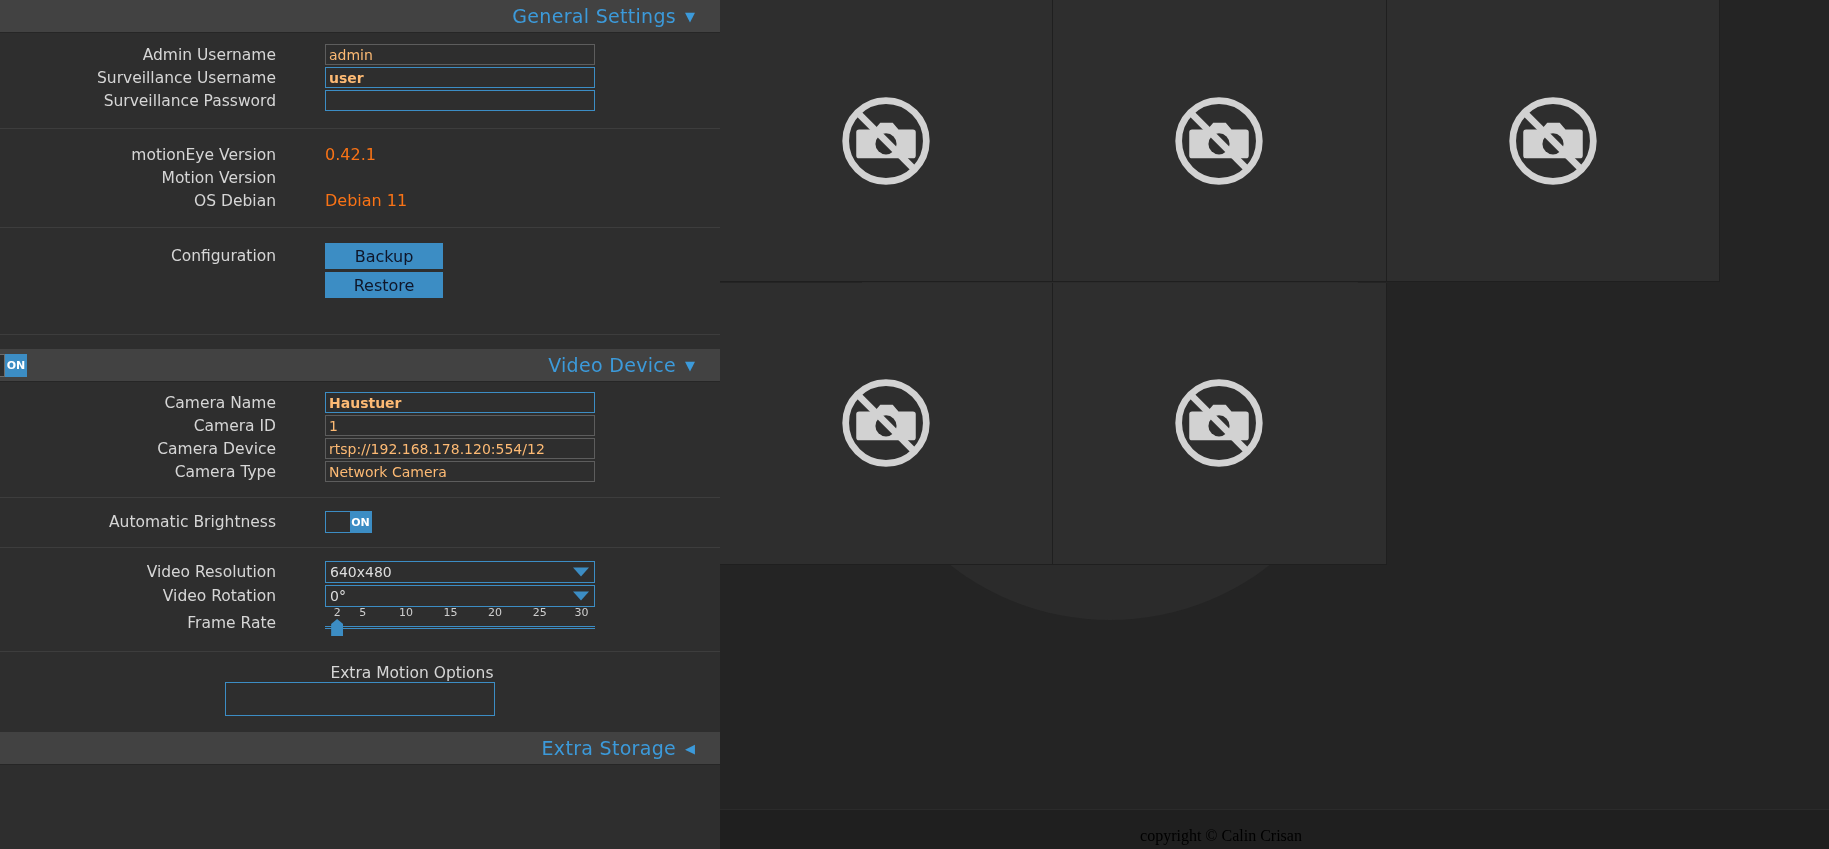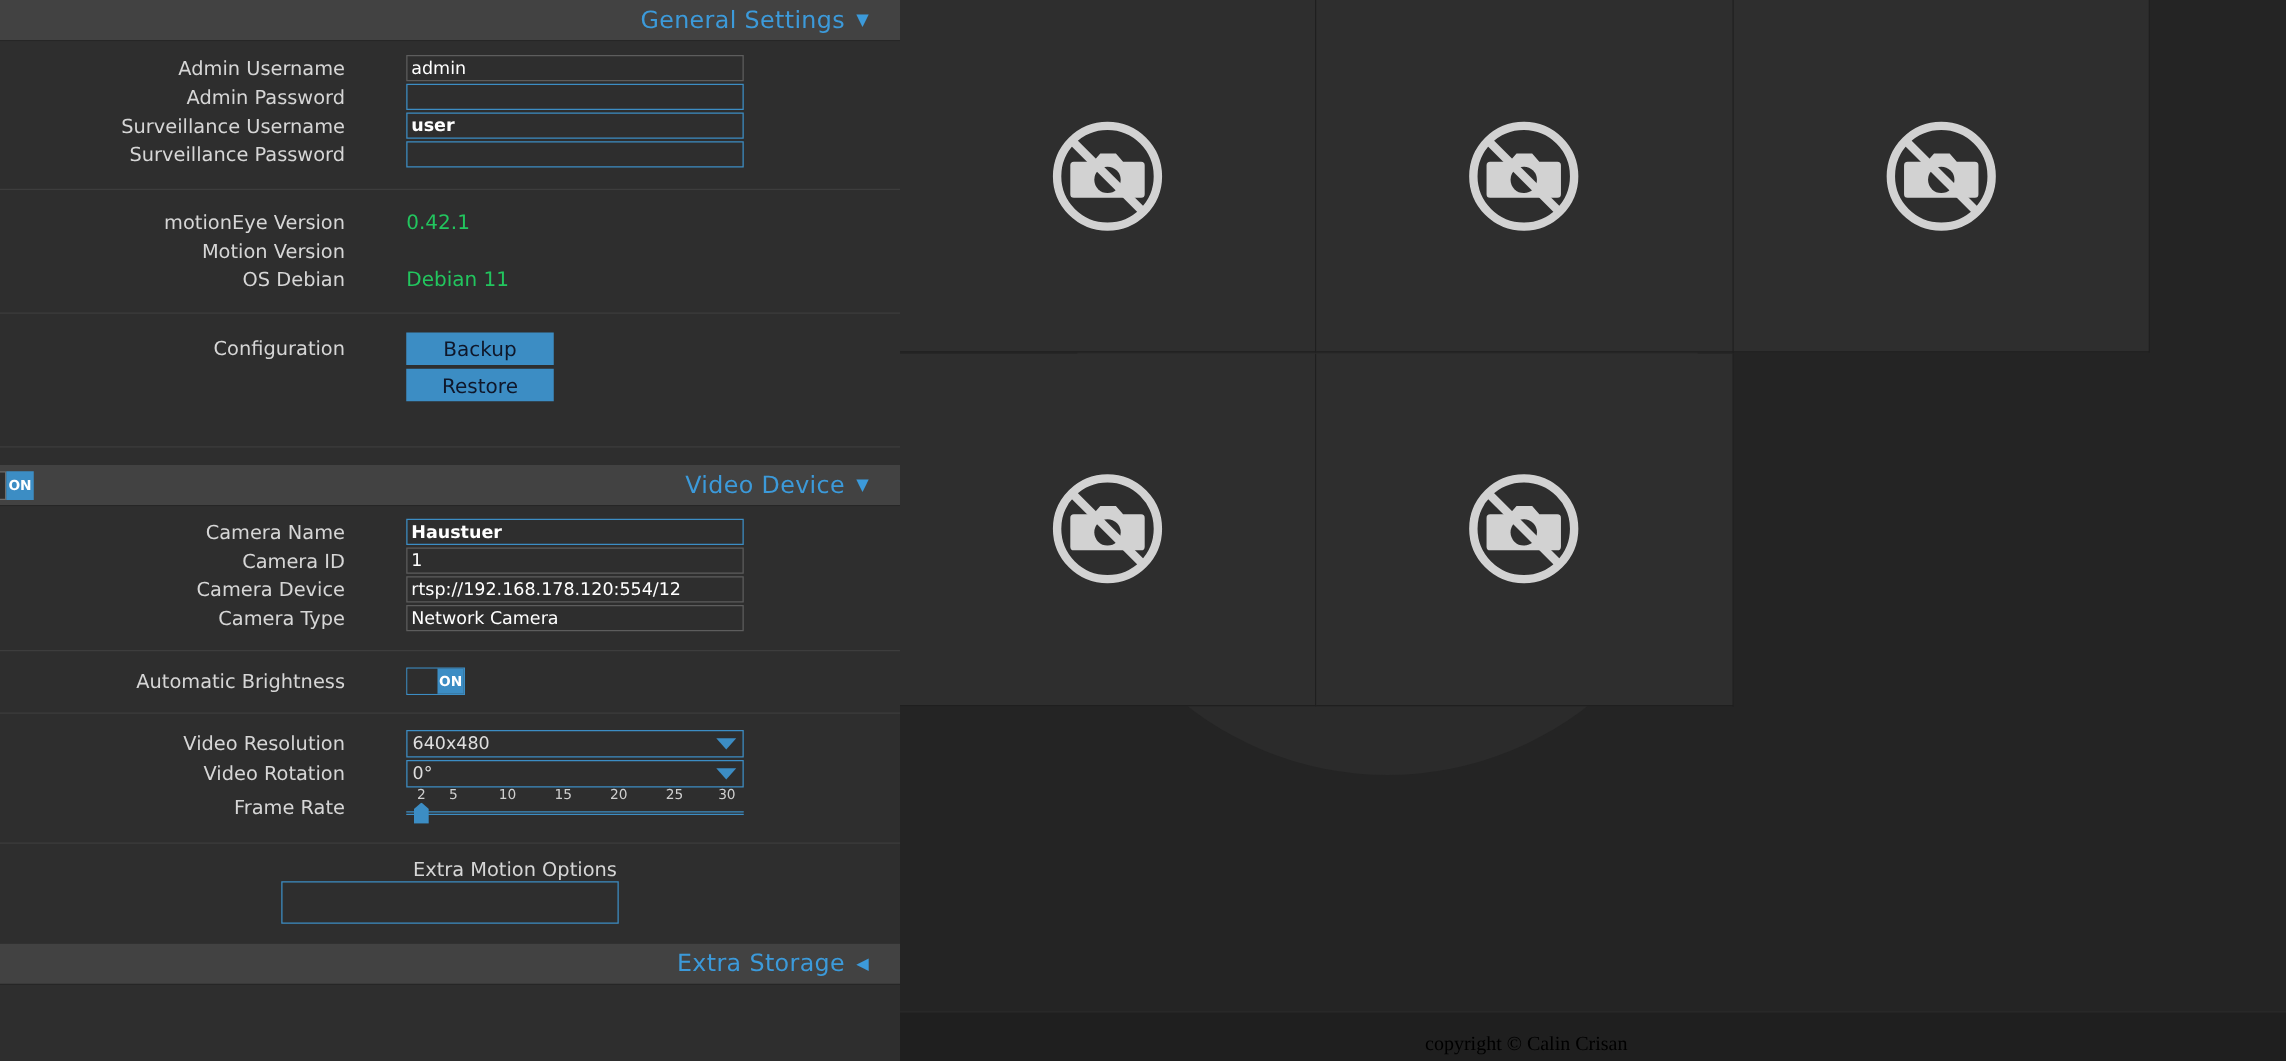--- a/index.html
+++ b/index.html
@@ -86,28 +86,28 @@
     display: flex; align-items: center;
     height: 23px; margin: 0; gap: 40px;
   }
   .row .lbl {
     width: 285px; text-align: right; padding-right: 9px;
     color: #d6d6d6; font-size: 15.5px; white-space: nowrap;
   }
 
   input.txt {
     width: 270px; height: 21px;
-    background: #2e2e2e; color: #ffffff;
+    background: #2e2e2e; color: #fdba74;
     border: 1px solid #5d5d5d;
     font-size: 14px; font-family: inherit;
     padding: 0 3px; outline: none;
   }
   input.txt.focusblue { border-color: #3c8dc4; font-weight: bold; }
 
-  .valtext { color: #22c55e; font-size: 16px; }
+  .valtext { color: #f97316; font-size: 16px; }
 
   .btn {
     width: 118px; height: 26px;
     background: #3c8dc4; color: #0f172a;
     border: none; font-size: 16px; font-family: inherit;
     cursor: pointer; display: flex; align-items: center; justify-content: center;
   }
 
   .toggle {
     width: 47px; height: 22px; display: flex; border: 1px solid #3c8dc4;
@@ -258,24 +258,20 @@
     </div>
 
     <div class="section-body">
       <div class="pad-t"></div>
 
       <div class="row">
         <span class="lbl">Admin Username</span>
         <input class="txt" type="text" value="admin" style="">
       </div>
       <div class="row">
-        <span class="lbl">Admin Password</span>
-        <input class="txt focusblue" type="password" value="" style="">
-      </div>
-      <div class="row">
         <span class="lbl">Surveillance Username</span>
         <input class="txt focusblue" type="text" value="user" style="">
       </div>
       <div class="row">
         <span class="lbl">Surveillance Password</span>
         <input class="txt focusblue" type="password" value="" style="">
       </div>
 
       <div class="pad-b" style="height:16px"></div>
       <div class="divider"></div>

